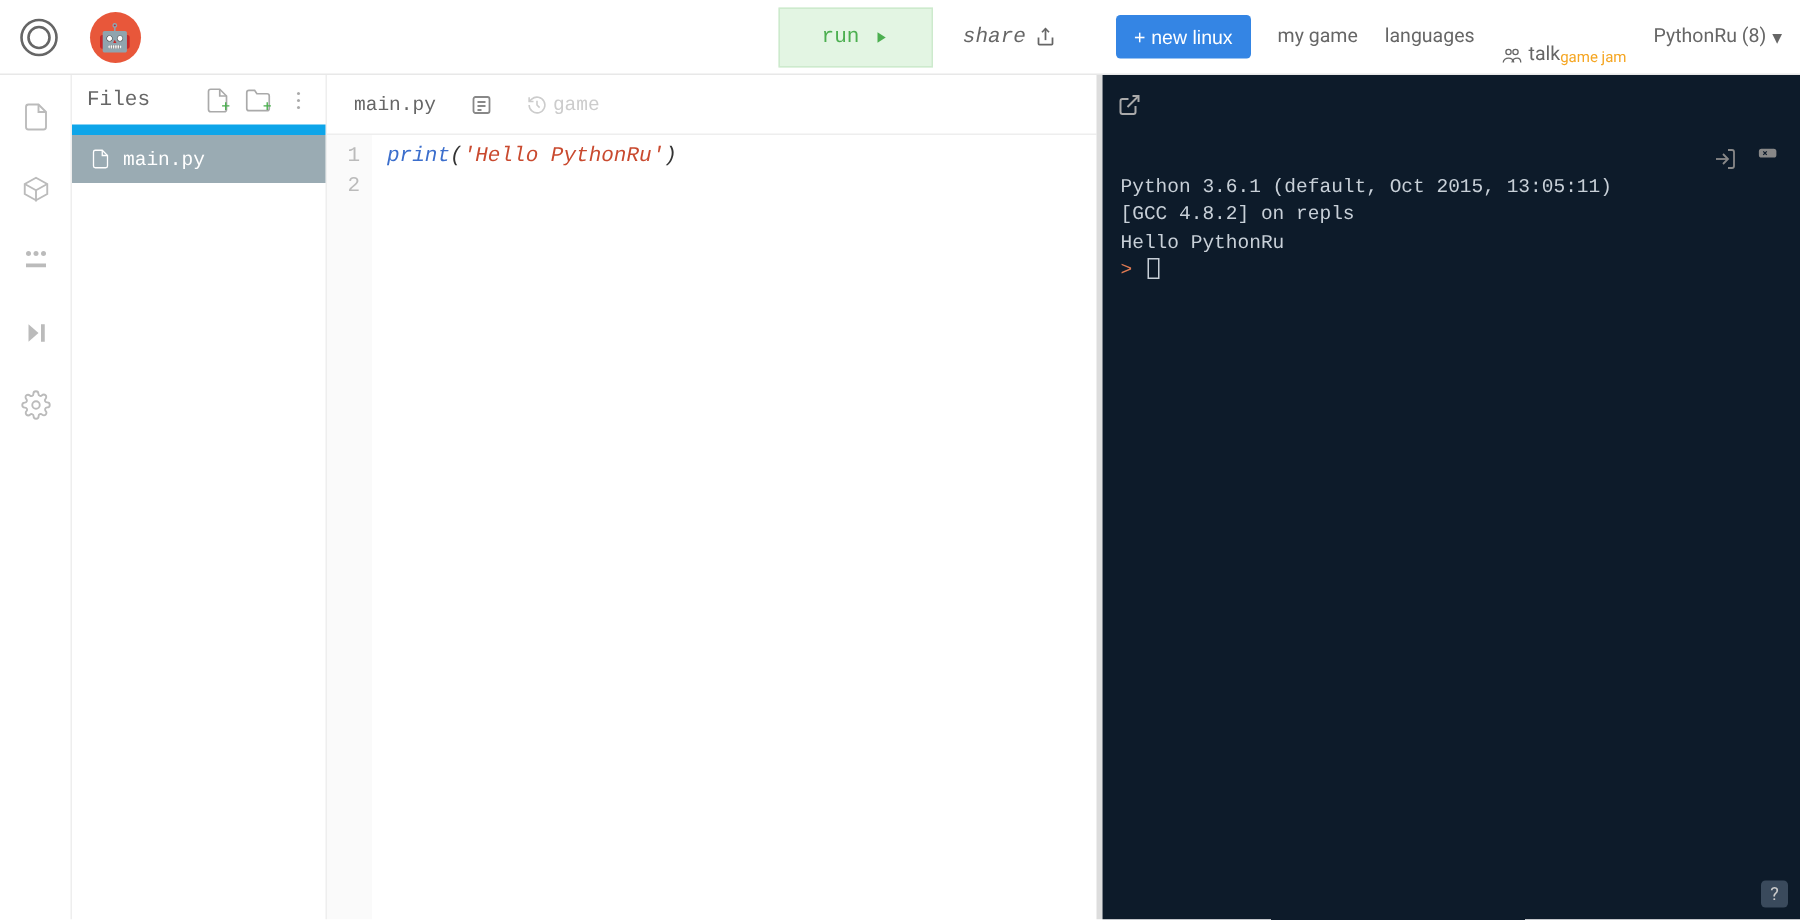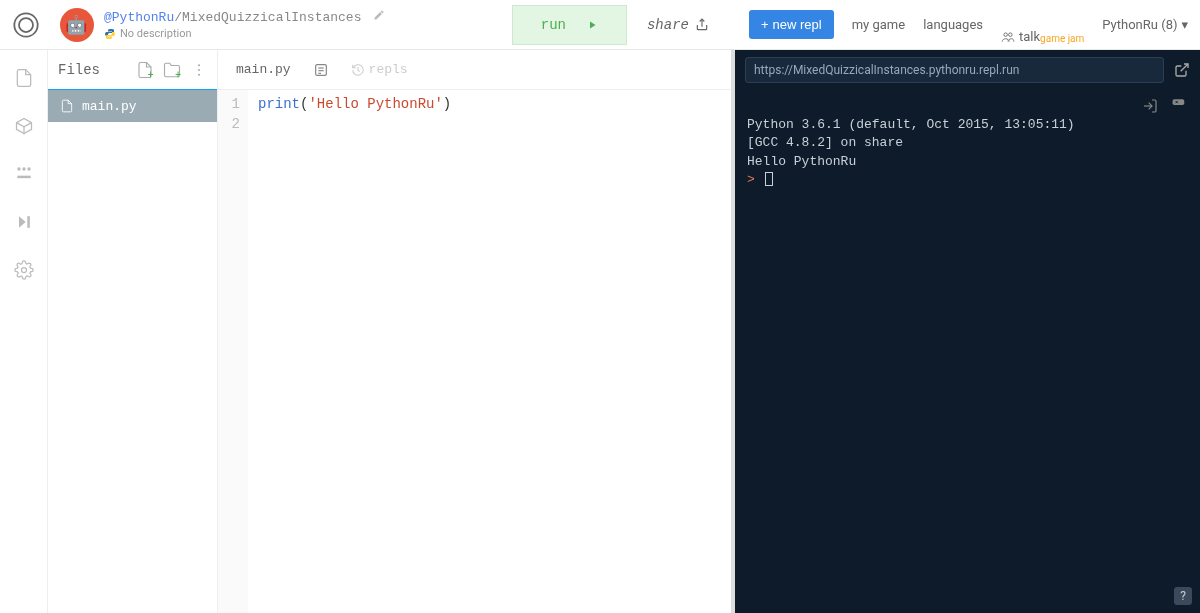--- a/index.html
+++ b/index.html
@@ -11,51 +11,51 @@
 .repl-info { display: flex; flex-direction: column; }
 .repl-path { font-family: "Courier New", monospace; font-size: 13px; }
 .repl-path a { color: #5383ec; text-decoration: none; }
 .repl-path .proj { color: #888; }
 .repl-desc { display: flex; align-items: center; gap: 4px; font-size: 11px; color: #999; margin-top: 2px; }
 .py-icon { width: 12px; height: 12px; }
 .pencil { color: #bbb; margin-left: 4px; cursor: pointer; }
 
 .spacer { flex: 1; }
 
-.run-btn { background: #e3f5e3; border: 1px solid #cdeacd; color: #4caf50; height: 40px; padding: 0 28px; font-size: 14px; display: flex; align-items: center; gap: 20px; cursor: pointer; margin-right: 20px; font-family: "Courier New", monospace; }
+.run-btn { background: #e3f5e3; border: 1px solid #cdeacd; color: #4caf50; height: 40px; padding: 0 28px; font-size: 14px; display: flex; align-items: center; gap: 8px; cursor: pointer; margin-right: 20px; font-family: "Courier New", monospace; }
 .share-btn { color: #666; font-size: 14px; display: flex; align-items: center; gap: 6px; cursor: pointer; margin-right: 40px; font-family: "Courier New", monospace; font-style: italic; }
 
 .newrepl-btn { background: #3485e4; color: #fff; border: none; border-radius: 3px; padding: 7px 12px; font-size: 13px; display: flex; align-items: center; gap: 4px; cursor: pointer; margin-right: 18px; }
 .nav-link { color: #666; font-size: 13px; margin-right: 18px; cursor: pointer; }
 .talk-link { display: flex; flex-direction: row; align-items: flex-end; margin-right: 18px; cursor: pointer; color: #666; font-size: 13px; margin-top: 24px; }
 .talk-sub { font-size: 10px; color: #f5a623; }
 .user-menu { color: #666; font-size: 13px; display: flex; align-items: center; gap: 4px; cursor: pointer; }
 
 .body { display: flex; height: calc(100% - 50px); }
 
 .sidebar { width: 48px; background: #fff; border-right: 1px solid #eee; display: flex; flex-direction: column; align-items: center; padding-top: 18px; gap: 28px; }
 .sidebar-icon { width: 20px; height: 20px; color: #bbb; cursor: pointer; }
 
 .files-panel { width: 170px; border-right: 1px solid #eee; background: #fff; }
-.files-header { display: flex; align-items: center; height: 40px; padding: 0 10px; gap: 10px; border-bottom: 1px solid #0ea5e9; }
+.files-header { display: flex; align-items: center; height: 40px; padding: 0 10px; gap: 10px; border-bottom: 7px solid #0ea5e9; }
 .files-title { font-family: "Courier New", monospace; font-size: 14px; color: #666; flex: 1; }
 .files-icon-btn { color: #aaa; cursor: pointer; display: flex; align-items: center; }
 .file-item { display: flex; align-items: center; gap: 8px; height: 32px; padding: 0 12px; cursor: pointer; font-family: "Courier New", monospace; font-size: 13px; }
 .file-item.active { background: #9aabb3; color: #fff; }
 
 .editor-panel { flex: 1; display: flex; flex-direction: column; background: #fff; }
 .editor-tabs { height: 40px; display: flex; align-items: center; padding: 0 10px; border-bottom: 1px solid #eee; gap: 14px; }
 .tab { font-family: "Courier New", monospace; font-size: 13px; color: #666; padding: 4px 8px; }
 .tab-icon { color: #888; cursor: pointer; }
 .saved { color: #ccc; display: flex; align-items: center; gap: 4px; font-family: "Courier New", monospace; font-size: 13px; margin-left: 8px; }
 .editor-body { flex: 1; display: flex; font-family: "Courier New", monospace; font-size: 14px; }
 .gutter { width: 30px; text-align: right; color: #bbb; padding: 4px 8px 0 0; background: #fafafa; }
 .gutter div { height: 20px; line-height: 20px; }
 .code { flex: 1; padding: 4px 0 0 10px; }
-.code-line { height: 20px; line-height: 20px; white-space: pre; }
+.code-line { height: 20px; line-height: 20px; white-space: pre; font-style: italic; }
 .tok-fn { color: #3b6ecc; }
 .tok-str { color: #c94a2f; }
 .tok-pn { color: #333; }
 
 .vsplit { width: 4px; background: #ddd; cursor: col-resize; }
 
 .console-panel { width: 465px; background: #0d1b2a; color: #ddd; display: flex; flex-direction: column; position: relative; }
 .console-top { height: 40px; display: flex; align-items: center; padding: 0 10px; gap: 10px; }
 .url-box { flex: 1; background: #17293b; border: 1px solid #2a3f55; border-radius: 3px; height: 26px; color: #94a9bf; font-size: 12px; padding: 0 8px; display: flex; align-items: center; }
 .url-icon { color: #aaa; cursor: pointer; }
@@ -73,39 +73,20 @@
 
 <div class="header">
   <div class="logo">
     <svg viewBox="0 0 24 24" width="28" height="28" fill="none" stroke="currentColor" stroke-width="1.5">
         <path d="M12 2a10 10 0 1 0 0 20 10 10 0 0 0 0-20Z"></path>
         <path d="M12 6a6 6 0 0 1 0 12"></path>
         <path d="M12 6a6 6 0 0 0 0 12"></path>
       </svg>
   </div>
   <div class="avatar">🤖</div>
-  <div class="repl-info">
-    <div class="repl-path">
-      <a href="#">@PythonRu</a><span class="proj">/</span><span class="proj">MixedQuizzicalInstances</span>
-      <span class="pencil">
-        <svg viewBox="0 0 24 24" width="12" height="12" fill="currentColor" style="display:inline">
-            <path d="M3 17.25V21h3.75L17.81 9.94l-3.75-3.75L3 17.25zM20.71 7.04a1 1 0 0 0 0-1.41l-2.34-2.34a1 1 0 0 0-1.41 0l-1.83 1.83 3.75 3.75 1.83-1.83z"></path>
-          </svg>
-      </span>
-    </div>
-    <div class="repl-desc">
-      <span class="py-icon">
-        <svg viewBox="0 0 24 24" width="12" height="12">
-            <path fill="#3572A5" d="M12 2c-4 0-4 2-4 3v2h8V8H6c-2 0-4 1-4 4s2 4 4 4h2v-3c0-2 2-3 4-3h6c2 0 2-2 2-3V5c0-1 0-3-4-3h-4z"></path>
-            <path fill="#ffd43b" d="M12 22c4 0 4-2 4-3v-2H8v-1h10c2 0 4-1 4-4s-2-4-4-4h-2v3c0 2-2 3-4 3H6c-2 0-2 2-2 3v2c0 1 0 3 4 3h4z"></path>
-          </svg>
-      </span>
-      <span>No description</span>
-    </div>
-  </div>
 
   <div class="spacer"></div>
 
   <button class="run-btn">
     <span>run</span>
     <span>
         <svg viewBox="0 0 24 24" width="12" height="12" fill="currentColor">
           <path d="M8 5v14l11-7z"></path>
         </svg>
       </span>
@@ -117,21 +98,21 @@
         <svg viewBox="0 0 24 24" width="14" height="14" fill="none" stroke="currentColor" stroke-width="2">
           <path d="M4 12v7a1 1 0 0 0 1 1h14a1 1 0 0 0 1-1v-7"></path>
           <path d="M16 6l-4-4-4 4"></path>
           <path d="M12 2v13"></path>
         </svg>
       </span>
   </div>
 
   <button class="newrepl-btn">
     <span>+</span>
-    <span>new repl</span>
+    <span>new linux</span>
   </button>
 
   <div class="nav-link">my game</div>
   <div class="nav-link">languages</div>
   <div class="talk-link">
     <div style="display:flex;align-items:center;gap:4px">
       <span>
           <svg viewBox="0 0 24 24" width="14" height="14" fill="none" stroke="currentColor" stroke-width="1.5">
             <circle cx="8" cy="8" r="3"></circle>
             <circle cx="16" cy="8" r="3"></circle>
@@ -234,42 +215,39 @@
           </svg>
         </div>
       <div class="saved">
         <span>
             <svg viewBox="0 0 24 24" width="14" height="14" fill="none" stroke="currentColor" stroke-width="1.8">
               <path d="M3 12a9 9 0 1 0 3-6.7L3 8"></path>
               <path d="M3 3v5h5"></path>
               <path d="M12 7v5l3 3"></path>
             </svg>
           </span>
-        <span>repls</span>
+        <span>game</span>
       </div>
     </div>
     <div class="editor-body">
       <div class="gutter">
         <div>1</div>
         <div>2</div>
       </div>
       <div class="code">
         <div class="code-line"><span class="tok-fn">print</span><span class="tok-pn">(</span><span class="tok-str">'Hello PythonRu'</span><span class="tok-pn">)</span></div>
         <div class="code-line"></div>
       </div>
     </div>
   </div>
 
   <div class="vsplit"></div>
 
   <div class="console-panel">
     <div class="console-top">
-      <div class="url-box">
-          <span>https://MixedQuizzicalInstances.pythonru.repl.run</span>
-        </div>
       <span class="url-icon">
           <svg viewBox="0 0 24 24" width="16" height="16" fill="none" stroke="currentColor" stroke-width="2">
             <path d="M18 13v6a2 2 0 0 1-2 2H5a2 2 0 0 1-2-2V8a2 2 0 0 1 2-2h6"></path>
             <path d="M15 3h6v6"></path>
             <path d="M10 14L21 3"></path>
           </svg>
         </span>
     </div>
     <div class="term-icons">
       <span class="term-icon">
@@ -281,20 +259,20 @@
         </span>
       <span class="term-icon">
           <svg viewBox="0 0 24 24" width="22" height="14" fill="currentColor">
             <rect x="1" y="2" width="20" height="10" rx="3"></rect>
             <path fill="#0d1b2a" d="M6 5l4 4M10 5l-4 4" stroke="#0d1b2a" stroke-width="1.5"></path>
           </svg>
         </span>
     </div>
     <div class="term">
 <span>Python 3.6.1 (default, Oct 2015, 13:05:11)</span>
-<span>[GCC 4.8.2] on share</span>
+<span>[GCC 4.8.2] on repls</span>
 <span>Hello PythonRu</span>
 <span class="prompt">&gt;</span> <span class="cursor-box"></span>
     </div>
     <div class="help-badge">?</div>
   </div>
 
 </div>
 
 </body></html>

